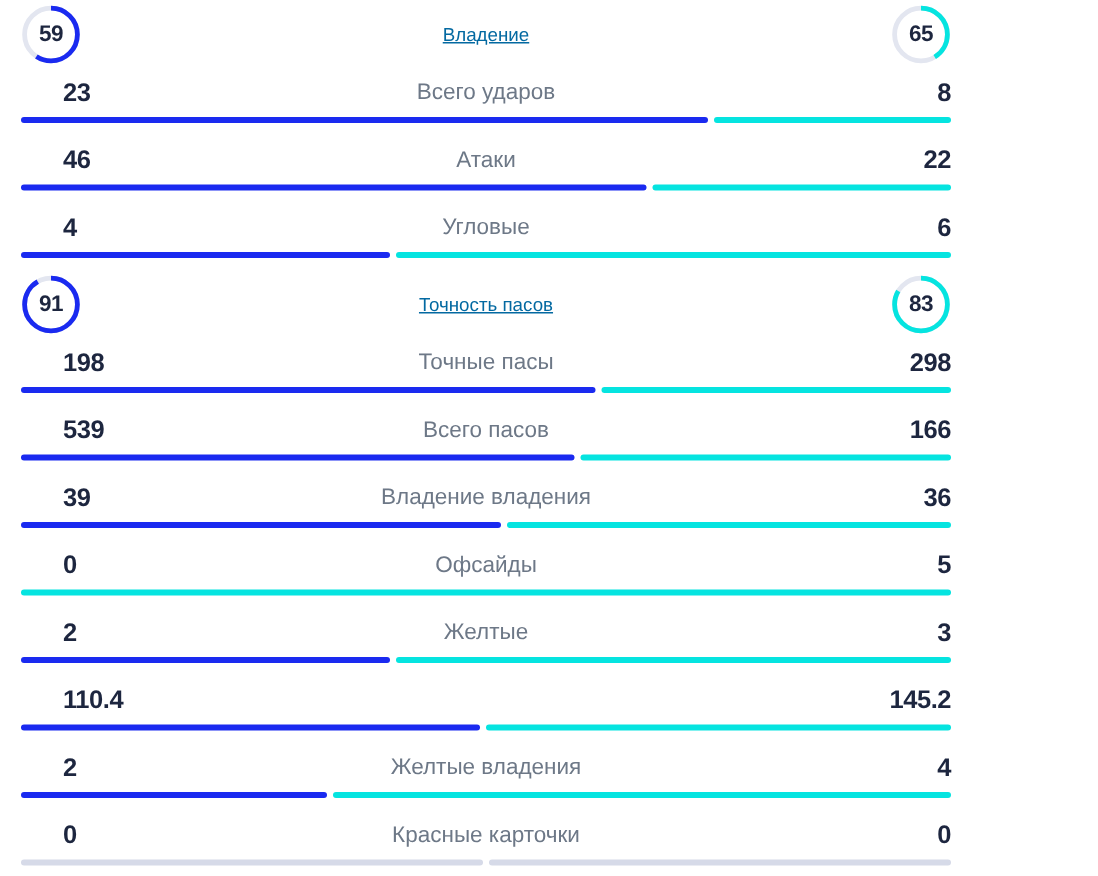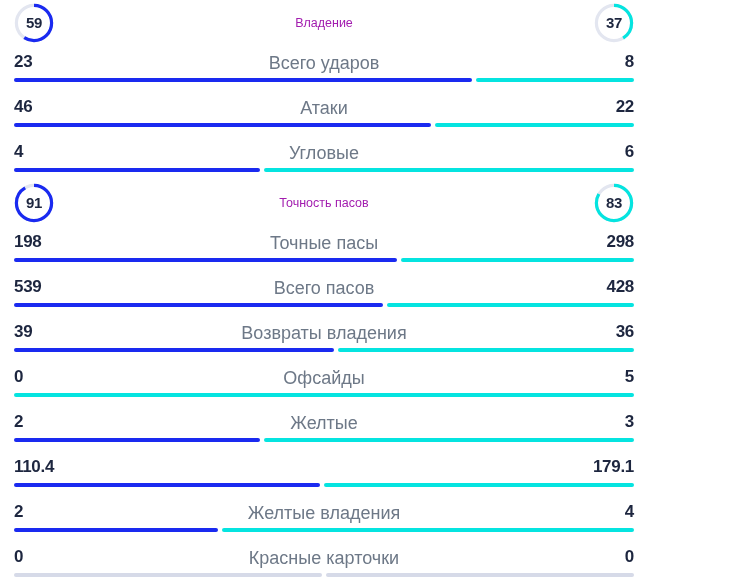--- a/index.html
+++ b/index.html
@@ -64,51 +64,53 @@
     font-weight: 700;
     color: #1d263f;
     letter-spacing: -0.3px;
   }
   .donut-label {
     position: absolute;
     left: 0;
     right: 0;
     text-align: center;
     font-size: 12.5px;
-    color: #a21caf;
+    color: #0369a1;
+    text-decoration: underline;
   }
 
   
   .stat-row {
     height: 45px;
     position: relative;
   }
   .stat-values {
     height: 33px;
     display: flex;
     align-items: center;
     justify-content: space-between;
   }
   .stat-num {
     font-size: 17px;
     font-weight: 700;
     color: #1d263f;
     letter-spacing: -0.3px;
     min-width: 50px;
+    margin-left: 28px;
   }
   .stat-num.right {
     text-align: right;
   }
   .stat-label {
     position: absolute;
     left: 0;
     right: 0;
     top: 8px;
     text-align: center;
-    font-size: 18px;
+    font-size: 15px;
     color: #6d7887;
     pointer-events: none;
   }
   .stat-bar {
     display: flex;
     height: 4px;
     align-items: stretch;
   }
   .bar-home {
     background: #1a2af0;
@@ -140,21 +142,21 @@
           <circle class="donut-arc" cx="20" cy="20" r="17.6" stroke="#1a2af0" stroke-dasharray="65.24 45.34"></circle>
         </svg>
         <div class="donut-value">59</div>
       </div>
       <div class="donut-label">Владение</div>
       <div class="donut">
         <svg viewBox="0 0 40 40">
           <circle class="donut-track" cx="20" cy="20" r="17.6"></circle>
           <circle class="donut-arc" cx="20" cy="20" r="17.6" stroke="#05e4e0" stroke-dasharray="45.34 65.24"></circle>
         </svg>
-        <div class="donut-value">37</div>
+        <div class="donut-value">65</div>
       </div>
     </div>
     <div class="stat-row">
       <div class="stat-values">
         <span class="stat-num">23</span>
         <span class="stat-num right">8</span>
       </div>
       <div class="stat-label">Всего ударов</div>
       <div class="stat-bar">
         <div class="bar-home" style="flex: 0 0 calc(74.2% - 2px);"></div>
@@ -211,35 +213,35 @@
       <div class="stat-label">Точные пасы</div>
       <div class="stat-bar">
         <div class="bar-home" style="flex: 0 0 calc(62.1% - 2px);"></div>
         <div class="bar-gap"></div>
         <div class="bar-away" style="flex: 1 1 auto;"></div>
       </div>
     </div>
     <div class="stat-row">
       <div class="stat-values">
         <span class="stat-num">539</span>
-        <span class="stat-num right">428</span>
+        <span class="stat-num right">166</span>
       </div>
       <div class="stat-label">Всего пасов</div>
       <div class="stat-bar">
         <div class="bar-home" style="flex: 0 0 calc(59.9% - 2px);"></div>
         <div class="bar-gap"></div>
         <div class="bar-away" style="flex: 1 1 auto;"></div>
       </div>
     </div>
     <div class="stat-row">
       <div class="stat-values">
         <span class="stat-num">39</span>
         <span class="stat-num right">36</span>
       </div>
-      <div class="stat-label">Возвраты владения</div>
+      <div class="stat-label">Владение владения</div>
       <div class="stat-bar">
         <div class="bar-home" style="flex: 0 0 calc(52% - 2px);"></div>
         <div class="bar-gap"></div>
         <div class="bar-away" style="flex: 1 1 auto;"></div>
       </div>
     </div>
     <div class="stat-row">
       <div class="stat-values">
         <span class="stat-num">0</span>
         <span class="stat-num right">5</span>
@@ -257,21 +259,21 @@
       <div class="stat-label">Желтые</div>
       <div class="stat-bar">
         <div class="bar-home" style="flex: 0 0 calc(40% - 2px);"></div>
         <div class="bar-gap"></div>
         <div class="bar-away" style="flex: 1 1 auto;"></div>
       </div>
     </div>
     <div class="stat-row">
       <div class="stat-values">
         <span class="stat-num">110.4</span>
-        <span class="stat-num right">179.1</span>
+        <span class="stat-num right">145.2</span>
       </div>
       <div class="stat-bar">
         <div class="bar-home" style="flex: 0 0 calc(49.7% - 2px);"></div>
         <div class="bar-gap"></div>
         <div class="bar-away" style="flex: 1 1 auto;"></div>
       </div>
     </div>
     <div class="stat-row">
       <div class="stat-values">
         <span class="stat-num">2</span>

